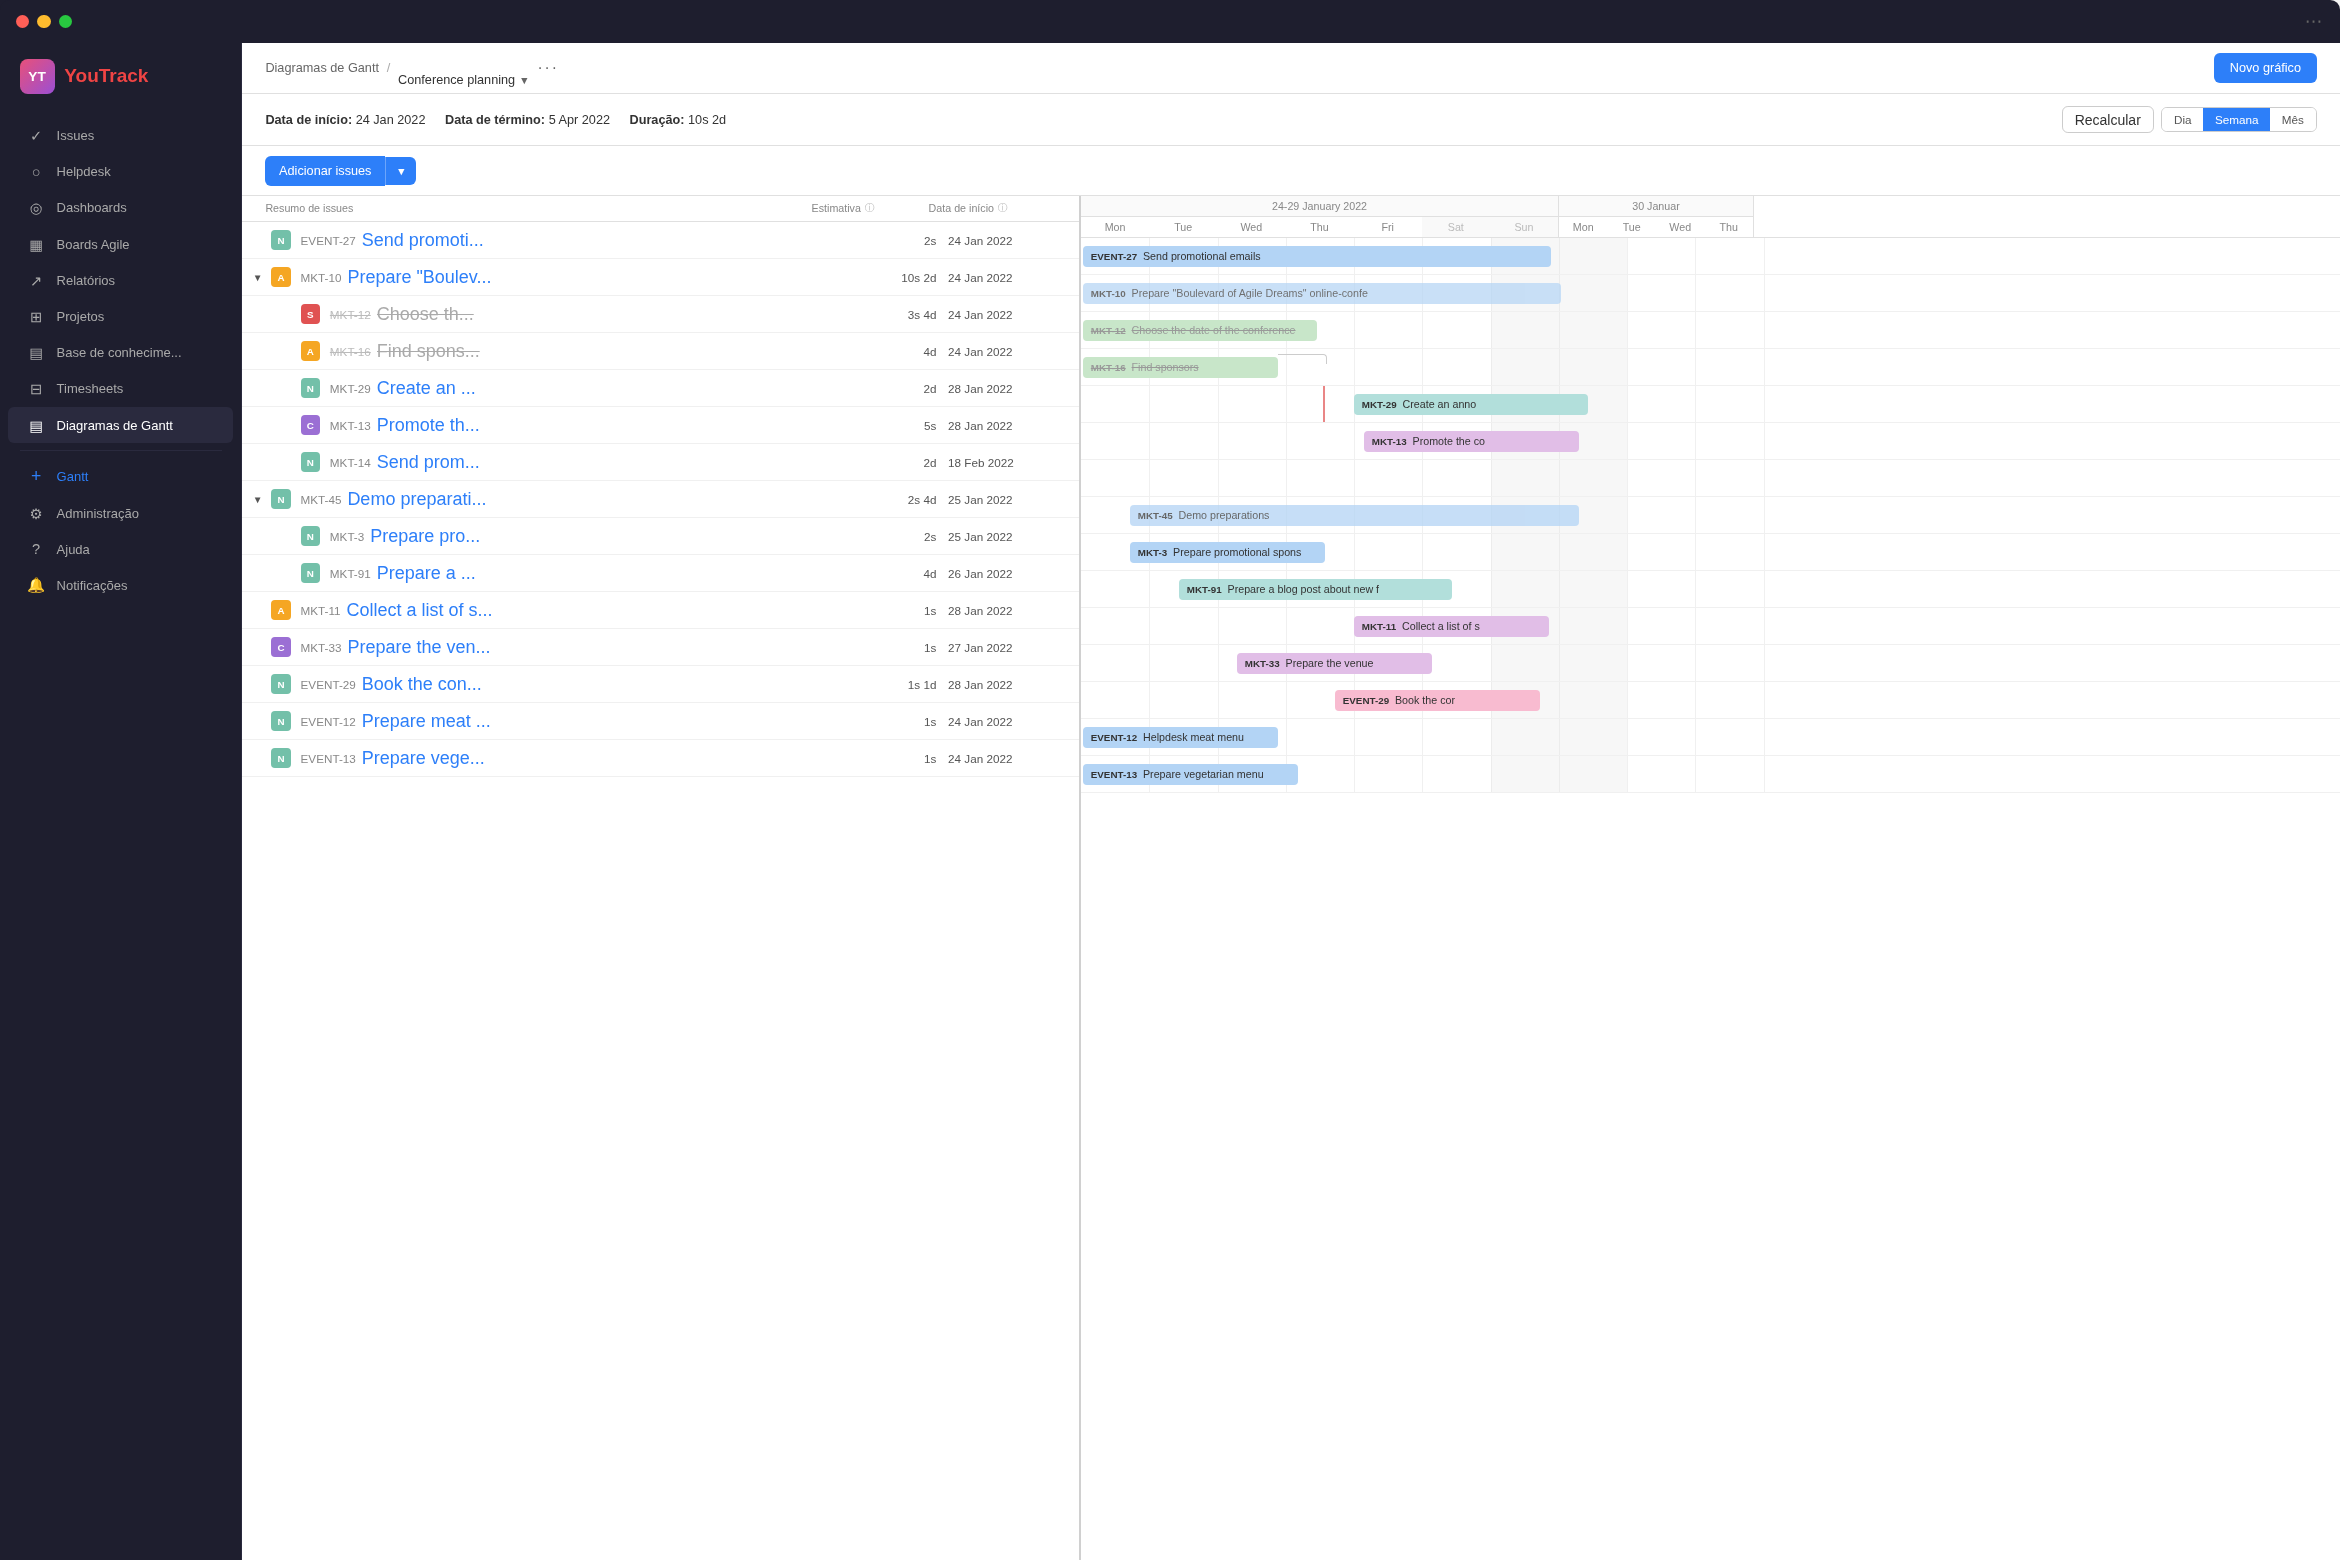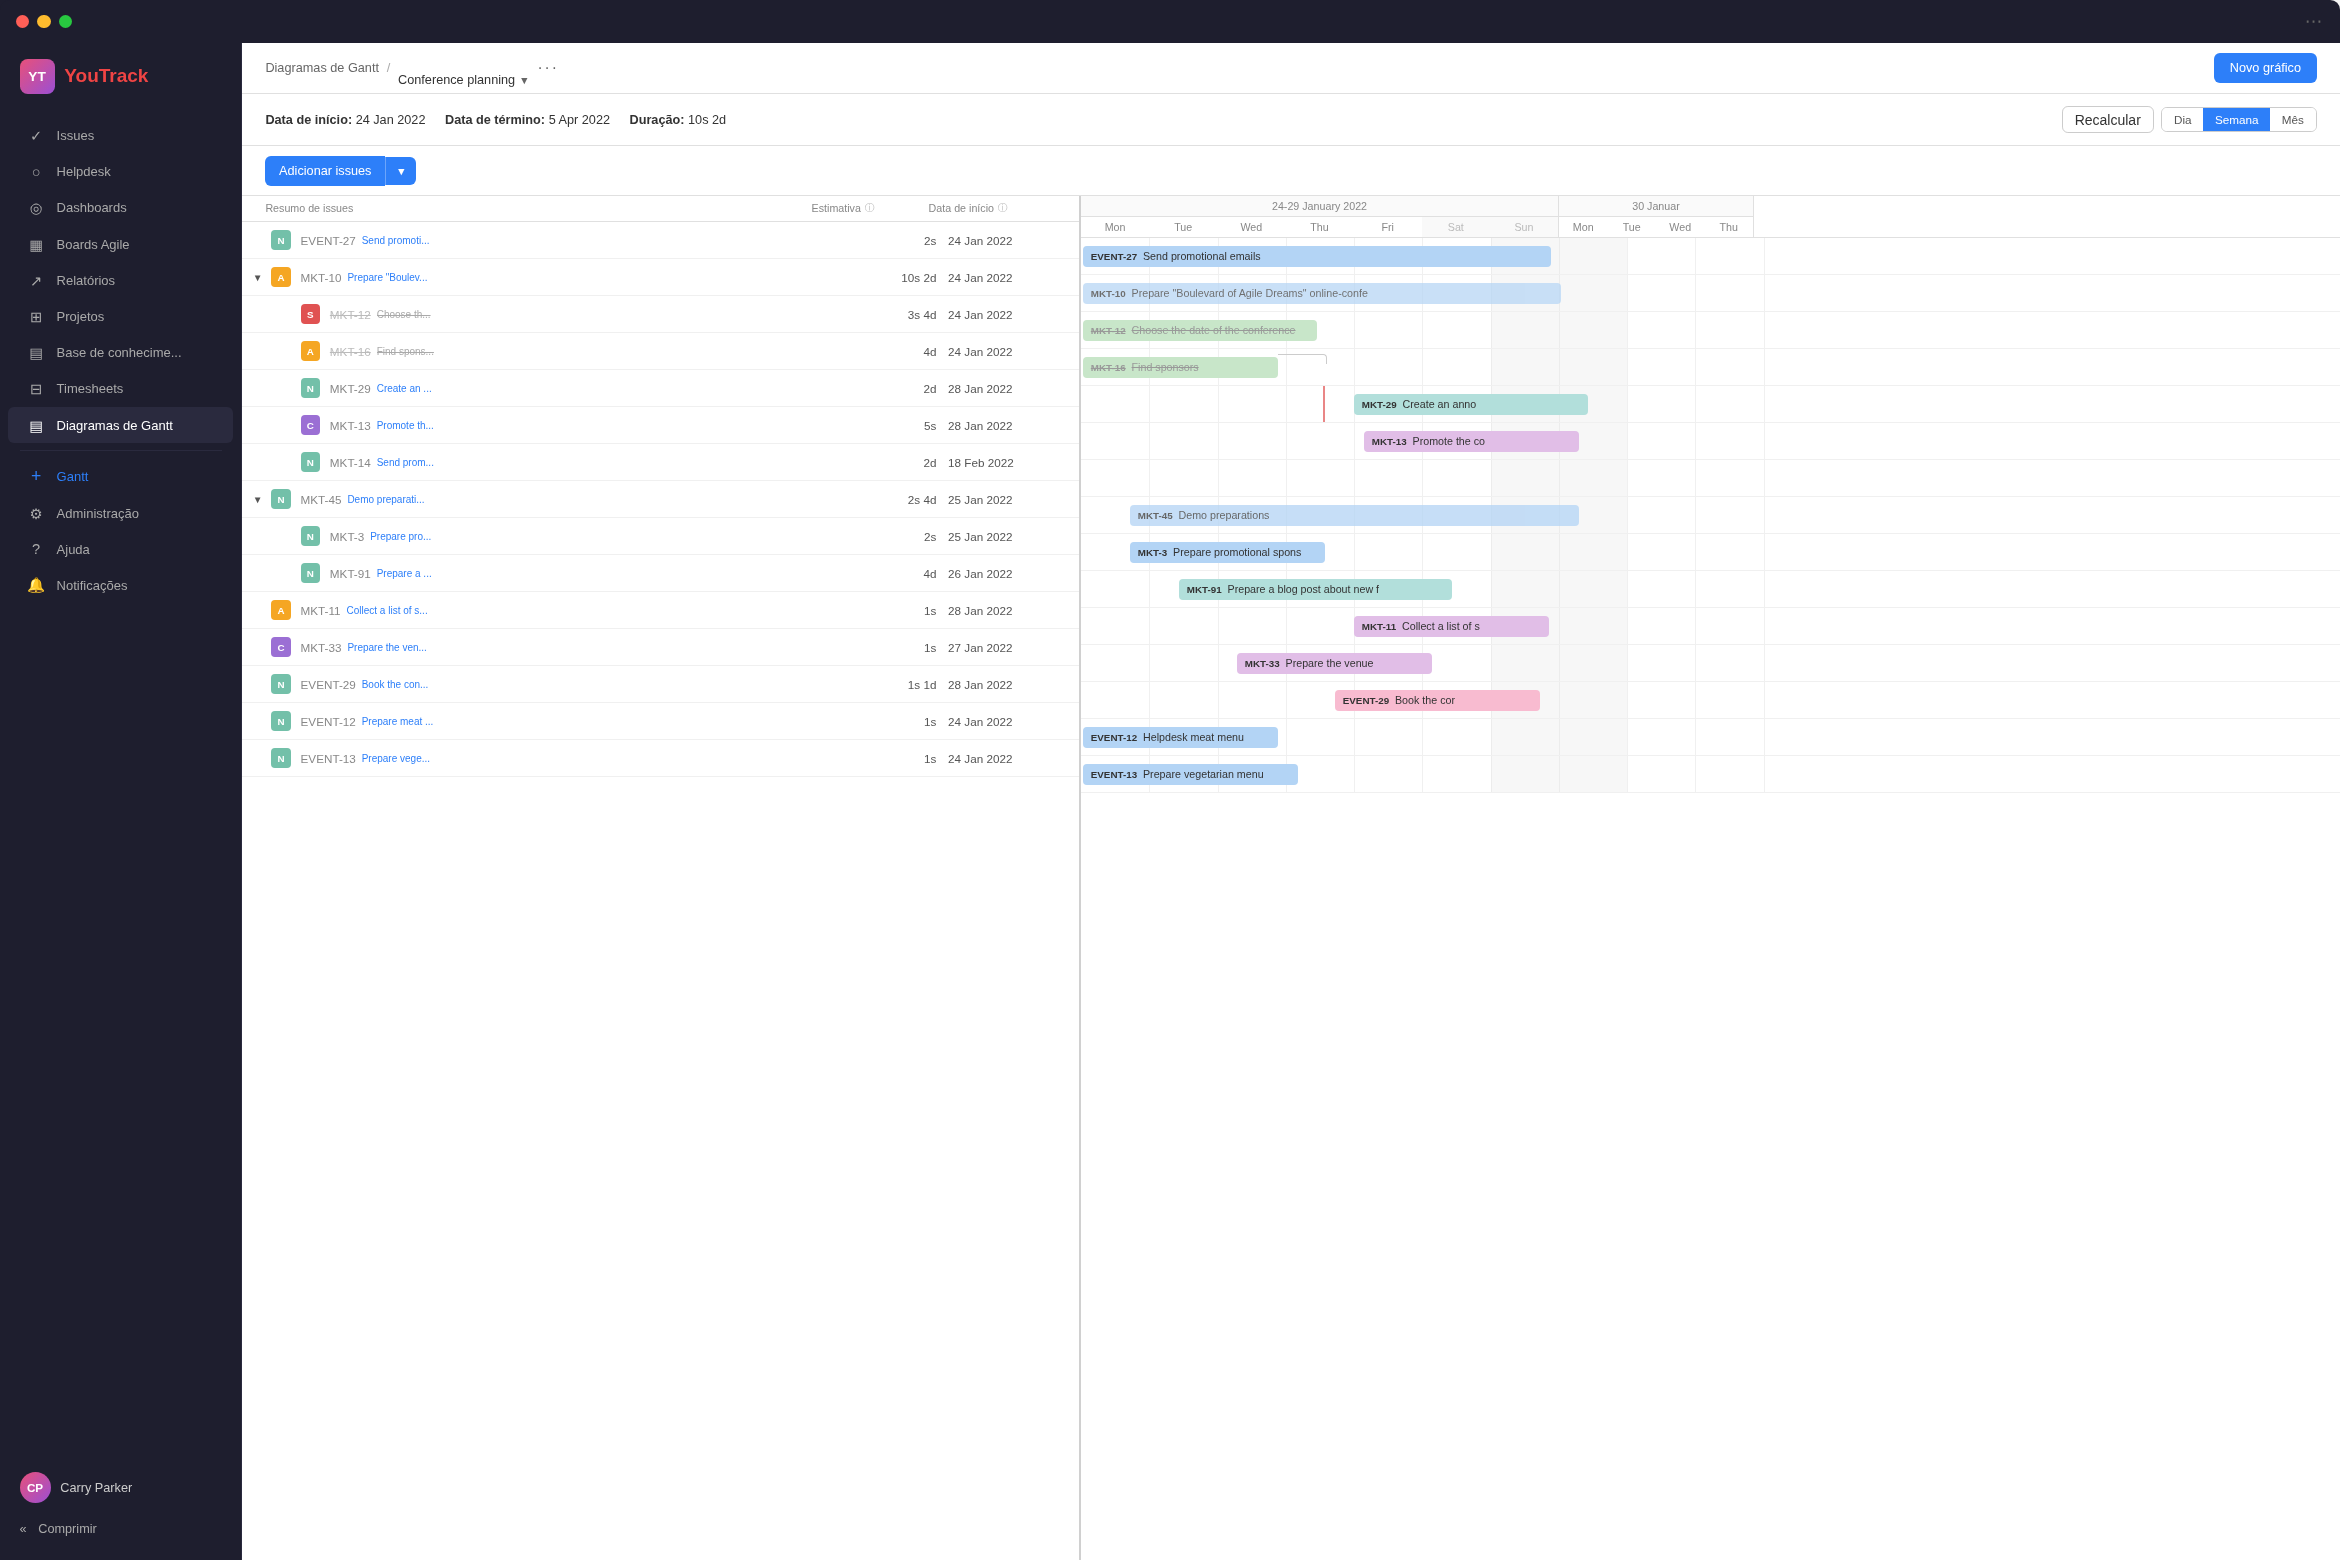--- a/index.html
+++ b/index.html
@@ -346,21 +346,21 @@
     .badge-s { background: #e05252; }
     .badge-c { background: #9b6fd4; }
     .row-id {
       font-size: 11.7px;
       color: #888;
       margin-left: 3.9px;
       flex-shrink: 0;
     }
     .row-id.strikethrough { text-decoration: line-through; color: #bbb; }
     .row-title {
-      font-size: 10px;
+      font-size: 18px;
       color: #2d7ff9;
       cursor: pointer;
       white-space: nowrap;
       overflow: hidden;
       text-overflow: ellipsis;
       max-width: 195px;
       text-align: center;
     }
     .row-est {
       font-size: 11.7px;
@@ -522,30 +522,20 @@
     <div class="sidebar-item">
       <span class="sidebar-icon">?</span>
       <span class="sidebar-label">Ajuda</span>
     </div>
     <div class="sidebar-item">
       <span class="sidebar-icon">🔔</span>
       <span class="sidebar-label">Notificações</span>
     </div>
   </div>
 
-  <div class="sidebar-bottom">
-    <div class="sidebar-user">
-      <div class="user-avatar">CP</div>
-      <span style="color:#ccc; font-size:12.7px;">Carry Parker</span>
-    </div>
-    <div class="sidebar-compress">
-      <span>«</span>
-      <span>Comprimir</span>
-    </div>
-  </div>
 </div>
 
 <div class="main">
 
   <div class="header">
     <div class="breadcrumb">
       <span style="cursor:pointer;">Diagramas de Gantt</span>
       <span class="breadcrumb-sep">/</span>
       <span class="breadcrumb-current">
         <span>Conference planning</span>

